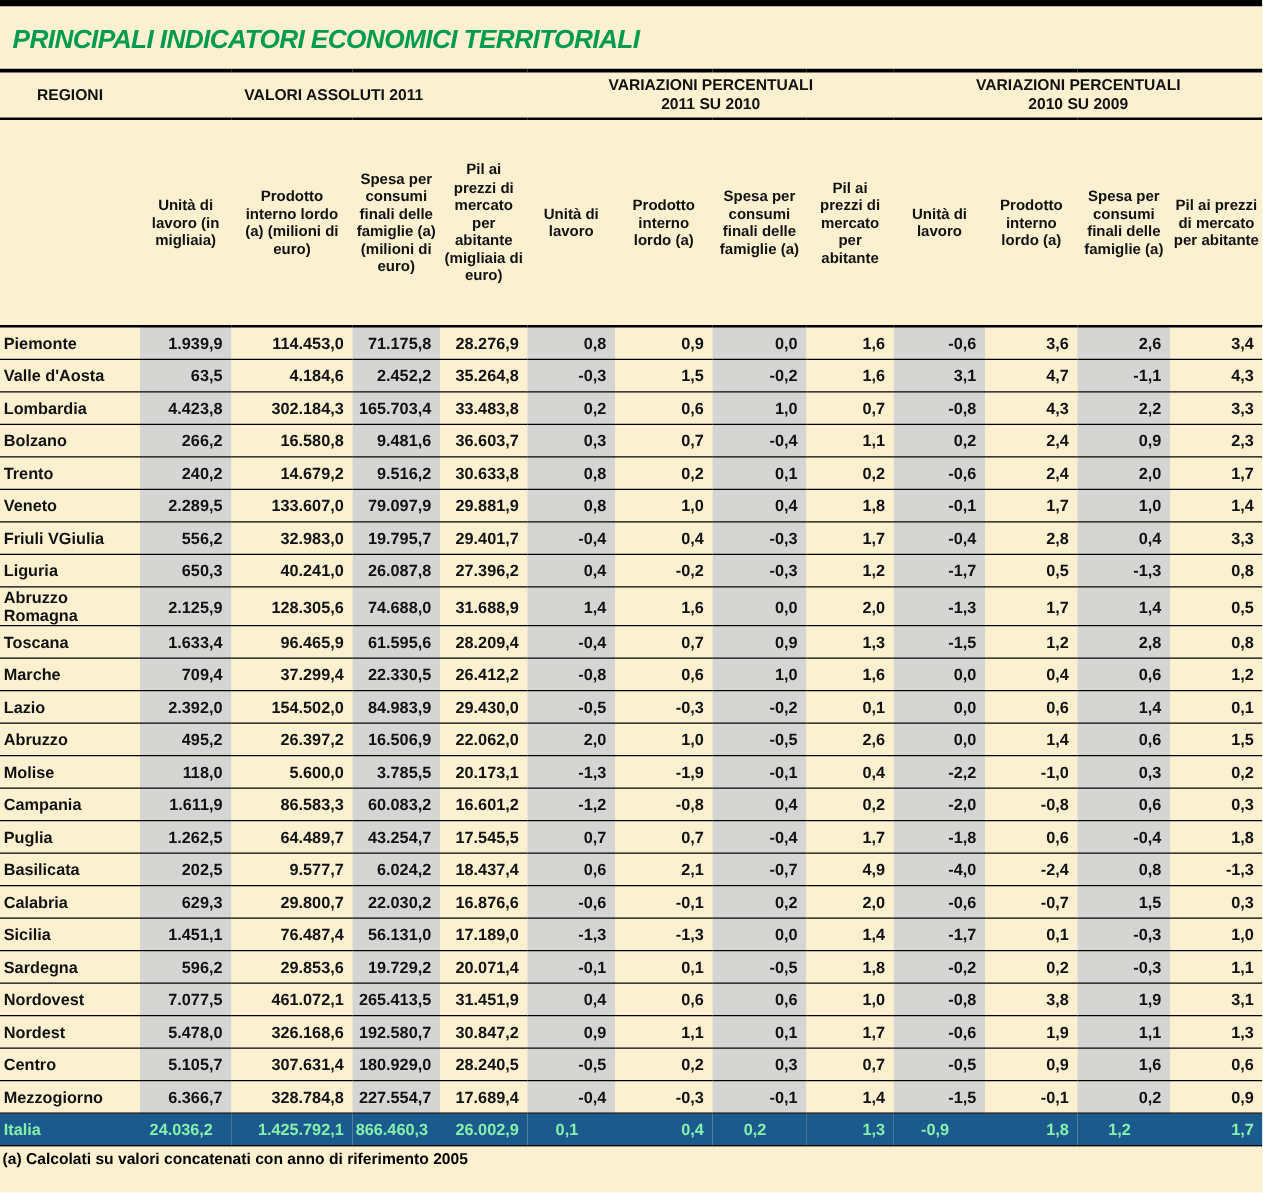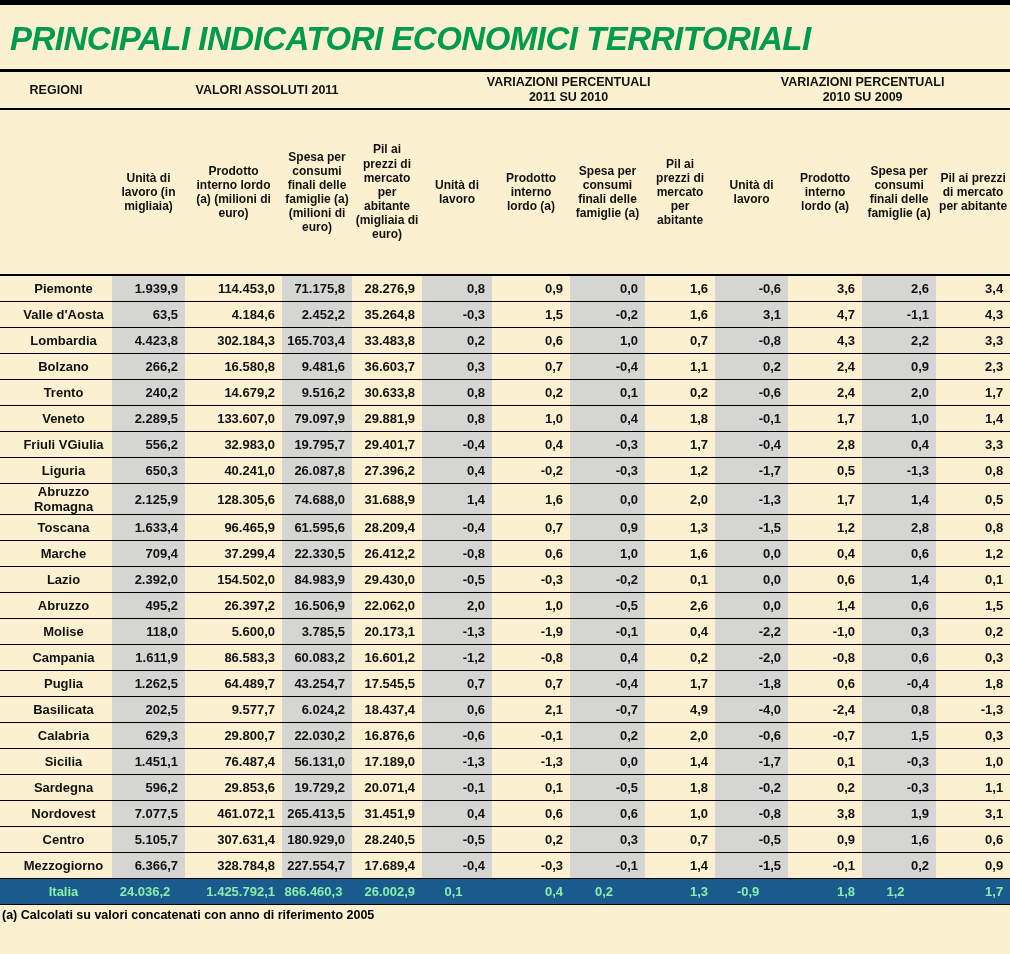--- a/index.html
+++ b/index.html
@@ -5,21 +5,21 @@
   html,body { margin:0; padding:0; background:#ffffff; }
   .page {
     width:1010px; height:954px;
     background:#FBF0D0;
     font-family:"Liberation Sans", sans-serif;
     position:relative; overflow:hidden; box-sizing:border-box;
   }
   .top-bar { height:5px; background:#000; }
   .title {
     margin:0; padding:15px 0 11px 10px;
-    color:#009B4E; font-size:33px; font-style:italic; font-weight:bold;
+    color:#009B4E; font-size:21px; font-style:italic; font-weight:bold;
     letter-spacing:-0.5px; white-space:nowrap;
   }
   table.indicators {
     border-collapse:collapse; table-layout:fixed; width:1010px;
     color:#111;
     border-radius:24px;
   }
   tr.group-row th {
     border-top:3px solid #000; border-bottom:2px solid #000;
     height:32px; font-size:12.5px; font-weight:bold;
@@ -29,21 +29,21 @@
   tr.colhead-row th {
     height:156px; font-size:12px; font-weight:bold; line-height:1.18;
     text-align:center; vertical-align:middle; padding:4px 3px;
     border-bottom:2px solid #000;
   }
   tbody th, tbody td {
     height:25px; border-bottom:1.5px solid #000;
     font-size:13px; font-weight:bold; vertical-align:middle;
     padding:0;
   }
-  tbody th.region { text-align:center; padding-left:15px; }
+  tbody th.region { text-align:left; padding-left:3px; }
   tbody td.val { text-align:right; padding-right:7px; }
   tbody td.gray { background:#D5D6D4; }
   tr.total th, tr.total td { background:#1B5A8C; color:#86efac; border-bottom:1px solid #000; }
   tr.total td.gray { background:#1B5A8C;text-align:center; }
   .footnote {
     font-size:12.5px; font-weight:bold; color:#000;
     padding:3px 0 0 2px;
   }
 </style>
 </head>
@@ -404,20 +404,35 @@
           <td class="val gray">0,4</td>
           <td class="val">0,6</td>
           <td class="val gray">0,6</td>
           <td class="val">1,0</td>
           <td class="val gray">-0,8</td>
           <td class="val">3,8</td>
           <td class="val gray">1,9</td>
           <td class="val">3,1</td>
         </tr>
         <tr>
+          <th class="region">Nordest</th>
+          <td class="val gray">5.478,0</td>
+          <td class="val">326.168,6</td>
+          <td class="val gray">192.580,7</td>
+          <td class="val">30.847,2</td>
+          <td class="val gray">0,9</td>
+          <td class="val">1,1</td>
+          <td class="val gray">0,1</td>
+          <td class="val">1,7</td>
+          <td class="val gray">-0,6</td>
+          <td class="val">1,9</td>
+          <td class="val gray">1,1</td>
+          <td class="val">1,3</td>
+        </tr>
+        <tr>
           <th class="region">Centro</th>
           <td class="val gray">5.105,7</td>
           <td class="val">307.631,4</td>
           <td class="val gray">180.929,0</td>
           <td class="val">28.240,5</td>
           <td class="val gray">-0,5</td>
           <td class="val">0,2</td>
           <td class="val gray">0,3</td>
           <td class="val">0,7</td>
           <td class="val gray">-0,5</td>

